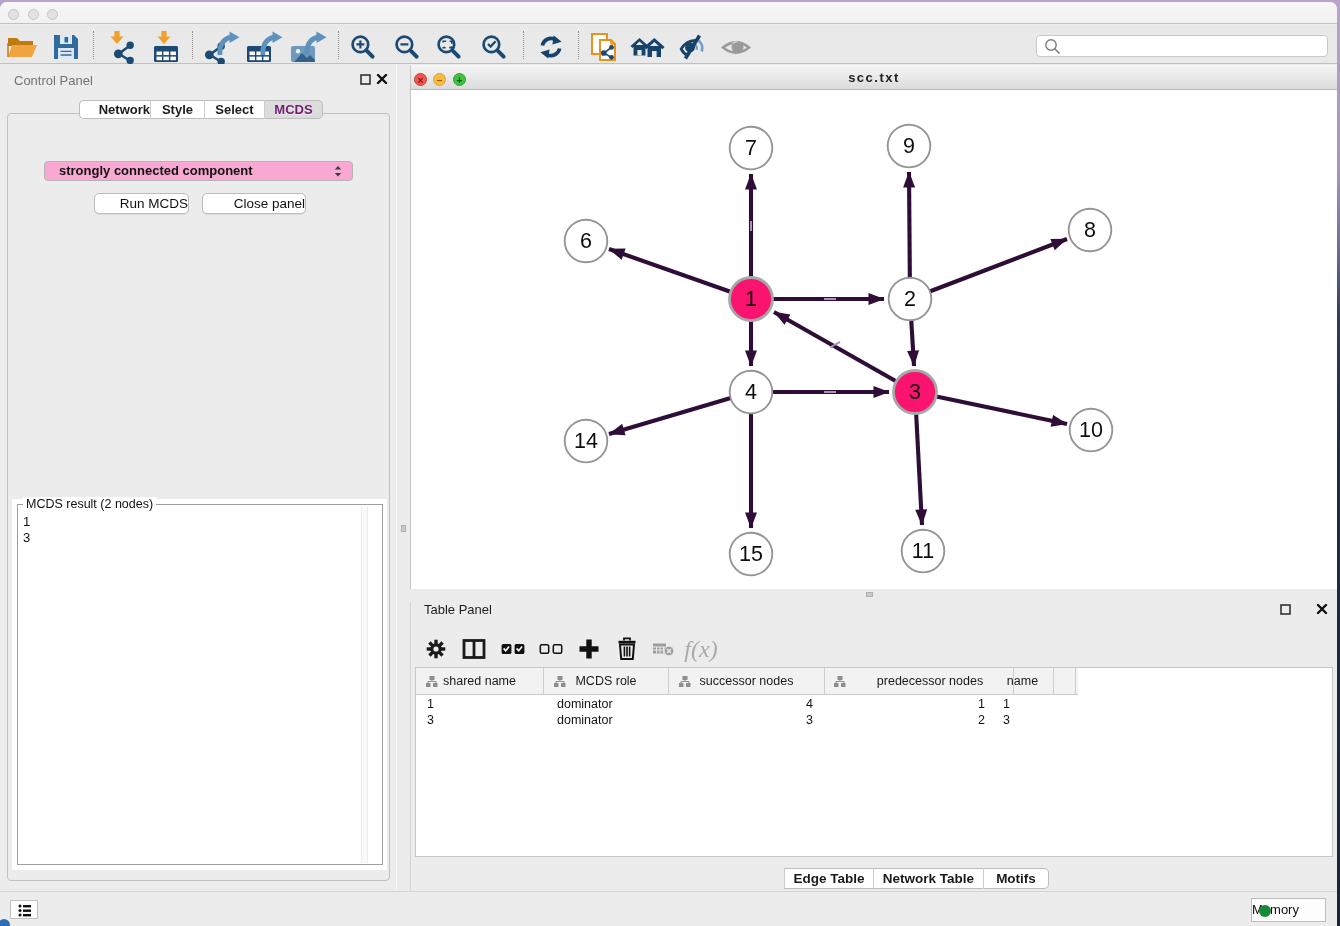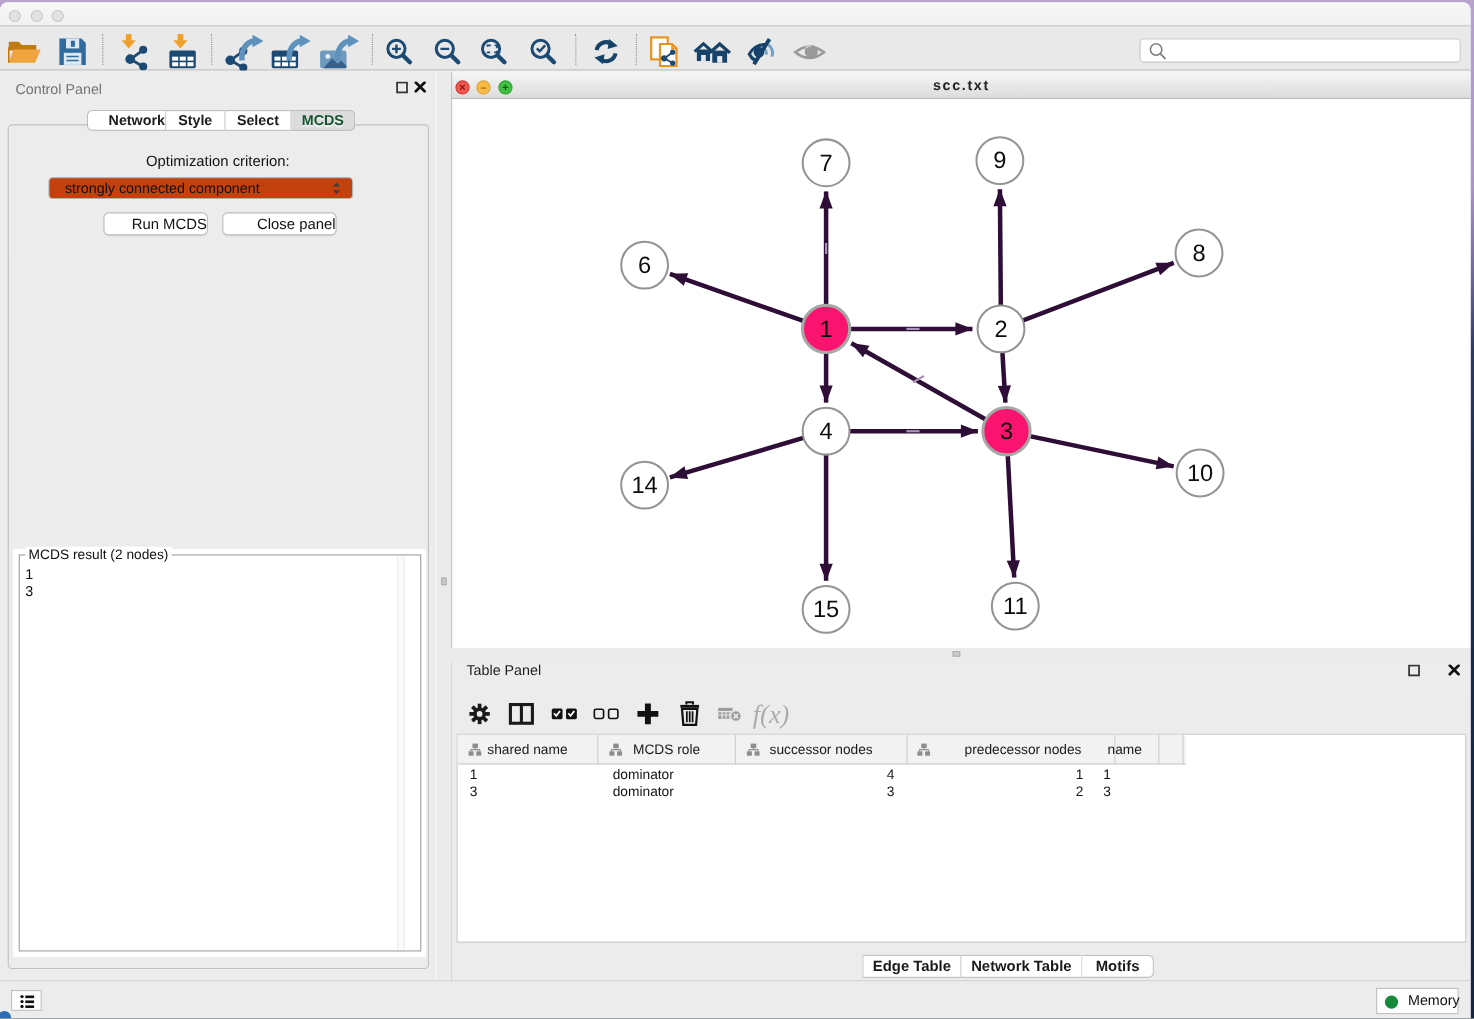--- a/index.html
+++ b/index.html
@@ -26,23 +26,23 @@
 #cp-title { position:absolute; top:8px; left:14px; font-size:13px; color:#737373; }
 .paneicons { position:absolute; }
 #cp-tabs { position:absolute; top:35px; left:79px; height:19px; z-index:3; }
 .tabbtn { position:absolute; top:0; height:19px; font-size:13px; font-weight:700;
   color:#1c1c1c; background:#fff; border-top:1px solid #bdbdbd; border-bottom:1px solid #bdbdbd;
   text-align:center; line-height:18px; }
 #cp-box { position:absolute; left:7px; right:6px; top:48px; bottom:10px;
   border:1px solid #c0c0c0; border-radius:4px; }
 #opt-label { position:absolute; top:74px; left:0; width:100%; text-align:center;
   font-size:13.5px; color:#111; }
-#dropdown { position:absolute; top:96px; left:44px; width:277px; height:20px;
-  background:#c2410c; border:1px solid #b4b4b4; border-radius:4px;
-  font-size:13px; color:#111; line-height:18px; padding-left:14px; }
+#dropdown { position:absolute; top:96px; left:44px; width:309px; height:20px;
+  background:#f9a8d4; border:1px solid #b4b4b4; border-radius:4px;
+  font-size:13px; color:#111; line-height:18px; padding-left:14px;font-weight:bold; }
 .btn { position:absolute; top:128px; height:21px; background:#fff;
   border:1px solid #bcbcbc; border-radius:5px; font-size:13.5px; color:#111;
   text-align:right; line-height:19px; box-shadow:0 1px 0 rgba(0,0,0,0.06); }
 #resultpanel { position:absolute; left:12px; right:9px; top:434px; bottom:21px; background:#fff; }
 #groupbox { position:absolute; left:5px; right:4px; top:5px; bottom:5px;
   border:1px solid #9e9e9e; }
 #grouptitle { position:absolute; top:-8px; left:5px; background:#fff; padding:0 3px;
   font-size:12.5px; color:#111; }
 #resulttext { position:absolute; top:9px; left:5px; font-size:13px; color:#111; line-height:16px; }
 #rp-scroll { position:absolute; top:1px; bottom:1px; right:14px; width:7px;
@@ -80,21 +80,21 @@
 .btab { position:absolute; top:0; height:21px; font-size:13.5px; font-weight:700;
   color:#1a1a1a; background:#fff; border-top:1px solid #bdbdbd; border-bottom:1px solid #bdbdbd;
   text-align:center; line-height:20px; }
 
 #statusbar { position:absolute; left:0; right:0; bottom:0; height:35px;
   background:#ececec; border-top:1px solid #d4d4d4; }
 #listbtn { position:absolute; left:10px; top:8px; width:28px; height:19px;
   background:#fdfdfd; border:1px solid #c0c0c0; }
 #membtn { position:absolute; right:11px; top:6px; width:75px; height:24px;
   background:#fdfdfd; border:1px solid #bdbdbd; font-size:13px; color:#111;
-  line-height:22px; text-align:left; padding-left:28px; }
+  line-height:22px; text-align:left; }
 #memdot { position:absolute; left:7px; top:6px; width:12px; height:12px;
   border-radius:50%; background:#168a38; }
 </style>
 </head>
 <body>
 <div id="win">
   <div id="titlebar">
     <div class="tl" style="left:8px;"></div>
     <div class="tl" style="left:28px;"></div>
     <div class="tl" style="left:47px;"></div>
@@ -250,24 +250,23 @@
   <div id="cp">
     <div id="cp-title">Control Panel</div>
     <svg class="paneicons" style="top:9px;left:360px;" width="30" height="12">
       <rect x="1" y="1" width="9" height="9" fill="none" stroke="#333" stroke-width="1.6"></rect>
       <path d="M18,1 L26,9 M26,1 L18,9" stroke="#111" stroke-width="2.4" stroke-linecap="round"></path>
     </svg>
     <div id="cp-tabs">
       <div class="tabbtn" style="left:0; width:71px; border-left:1px solid #bdbdbd; border-radius:5px 0 0 5px;text-align:right;">Network</div>
       <div class="tabbtn" style="left:71px; width:54px; border-left:1px solid #cdcdcd;">Style</div>
       <div class="tabbtn" style="left:125px; width:60px; border-left:1px solid #cdcdcd;">Select</div>
-      <div class="tabbtn" style="left:185px; width:59px; border-left:1px solid #cdcdcd; border-right:1px solid #bdbdbd; border-radius:0 5px 5px 0; background:#dcdcdc; color:#14532d; text-shadow:0 1px 0 #f2f2f2;">MCDS</div>
+      <div class="tabbtn" style="left:185px; width:59px; border-left:1px solid #cdcdcd; border-right:1px solid #bdbdbd; border-radius:0 5px 5px 0; background:#dcdcdc; color:#701a75; text-shadow:0 1px 0 #f2f2f2;">MCDS</div>
     </div>
     <div id="cp-box"></div>
-    <div id="opt-label">Optimization criterion:</div>
     <div id="dropdown">strongly connected component
       <svg width="11" height="15" style="position:absolute;right:8px;top:2px;">
         <path d="M1.8,5.6 L5,2 L8.2,5.6 Z" fill="#3c3c3c"></path>
         <path d="M1.8,9 L5,12.6 L8.2,9 Z" fill="#3c3c3c"></path>
       </svg>
     </div>
     <div class="btn" style="left:94px; width:95px;">Run MCDS</div>
     <div class="btn" style="left:202px; width:104px;">Close panel</div>
     <div id="resultpanel">
       <div id="groupbox">

